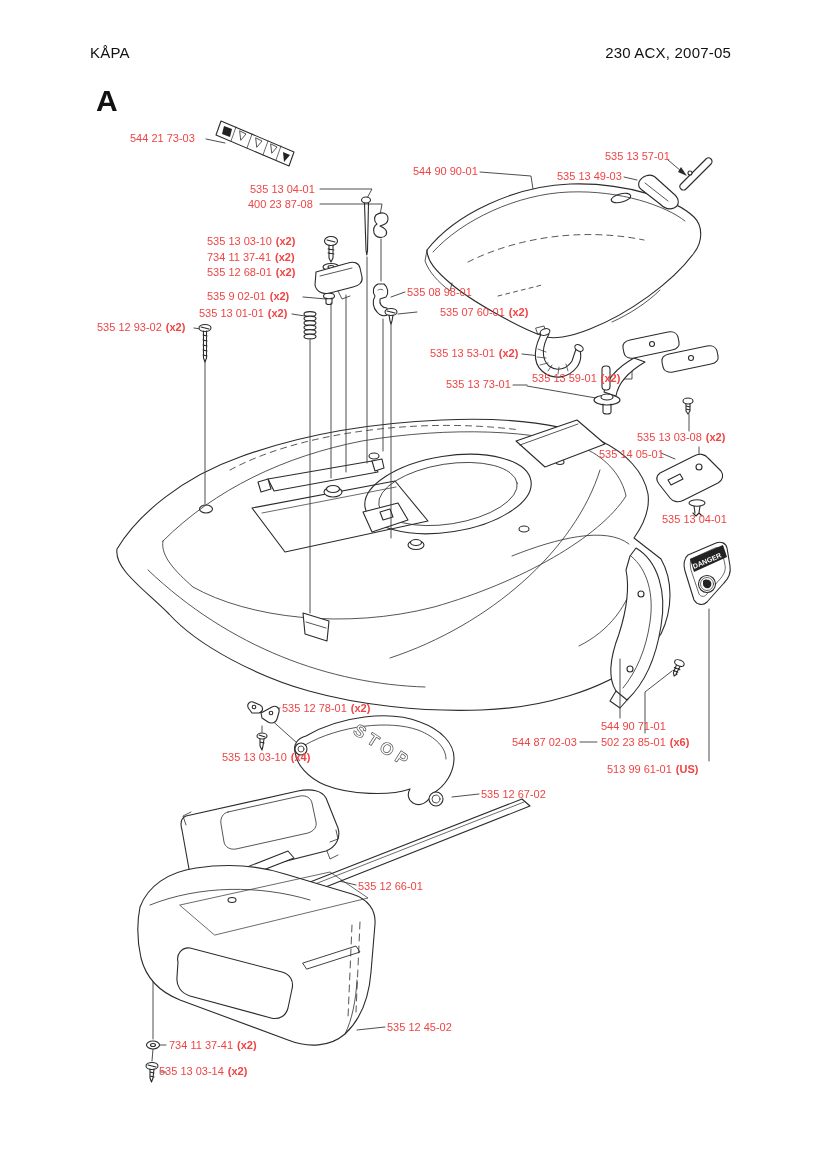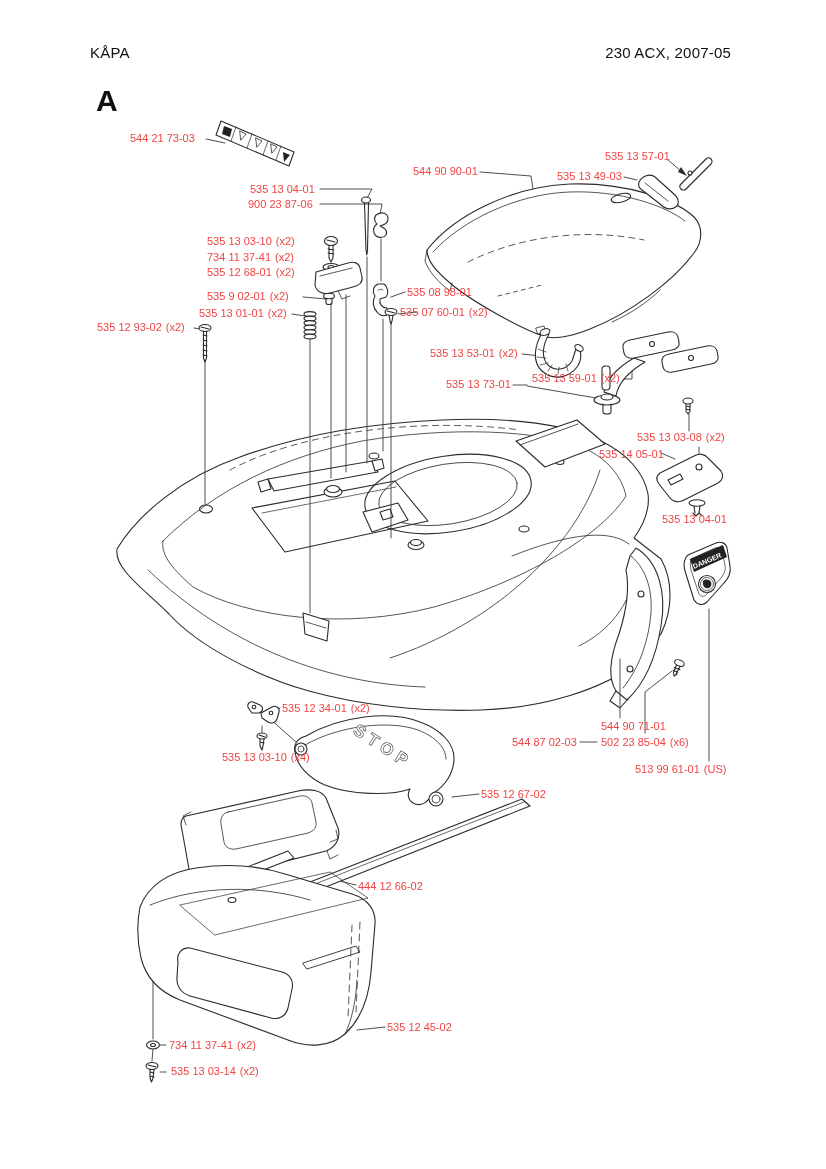--- a/index.html
+++ b/index.html
@@ -10,21 +10,21 @@
   }
   .hdr{position:absolute;top:44px;font-size:15px;letter-spacing:.2px;}
   .hdr-left{left:90px;}
   .hdr-right{right:95px;text-align:left;}
   .section-letter{position:absolute;left:96px;top:84px;font-size:30px;font-weight:bold;}
   svg{position:absolute;left:0;top:0;}
   .pl{
     position:absolute;font-size:11px;white-space:nowrap;line-height:1.05;
     color:#ef4444;
   }
-  .pl b{margin-left:4px;font-weight:normal;}
+  .pl b{margin-left:4px;font-weight:bold;}
   .pl b:empty{display:none;}
 </style>
 </head>
 <body>
 
 <div class="page">
 
   <div class="hdr hdr-left">KÅPA</div>
   <div class="hdr hdr-right">230 ACX, 2007-05</div>
   <div class="section-letter">A</div>
@@ -294,43 +294,43 @@
       <g>
         <ellipse cx="152" cy="1066" rx="6" ry="3.5" fill="#fff"></ellipse>
         <path d="M148,1065 l8,2 M150,1069 L150,1078 M154,1069 L153,1078 M150,1072 l4,1 M150,1076 l4,1 M150,1078 L151.5,1082 L153,1078"></path>
       </g>
 
     </g>
   </svg>
 
   <div class="pl" style="left:130px;top:133px"><span>544 21 73-03</span></div>
   <div class="pl" style="left:250px;top:184px"><span>535 13 04-01</span></div>
-  <div class="pl" style="left:248px;top:199px"><span>900 23 87-06</span></div>
+  <div class="pl" style="left:248px;top:199px"><span>400 23 87-08</span></div>
   <div class="pl" style="left:207px;top:236px"><span>535 13 03-10</span><b>(x2)</b></div>
   <div class="pl" style="left:207px;top:252px"><span>734 11 37-41</span><b>(x2)</b></div>
   <div class="pl" style="left:207px;top:267px"><span>535 12 68-01</span><b>(x2)</b></div>
   <div class="pl" style="left:207px;top:291px"><span>535 9 02-01</span><b>(x2)</b></div>
   <div class="pl" style="left:199px;top:308px"><span>535 13 01-01</span><b>(x2)</b></div>
   <div class="pl" style="left:97px;top:322px"><span>535 12 93-02</span><b>(x2)</b></div>
   <div class="pl" style="left:413px;top:166px"><span>544 90 90-01</span></div>
   <div class="pl" style="left:605px;top:151px"><span>535 13 57-01</span></div>
   <div class="pl" style="left:557px;top:171px"><span>535 13 49-03</span></div>
   <div class="pl" style="left:407px;top:287px"><span>535 08 98-01</span></div>
-  <div class="pl" style="left:400px;top:307px"><span>535 07 60-01</span><b>(x2)</b></div>
+  <div class="pl" style="left:440px;top:307px"><span>535 07 60-01</span><b>(x2)</b></div>
   <div class="pl" style="left:430px;top:348px"><span>535 13 53-01</span><b>(x2)</b></div>
   <div class="pl" style="left:446px;top:379px"><span>535 13 73-01</span></div>
   <div class="pl" style="left:532px;top:373px"><span>535 13 59-01</span><b>(x2)</b></div>
   <div class="pl" style="left:637px;top:432px"><span>535 13 03-08</span><b>(x2)</b></div>
   <div class="pl" style="left:599px;top:449px"><span>535 14 05-01</span></div>
   <div class="pl" style="left:662px;top:514px"><span>535 13 04-01</span></div>
-  <div class="pl" style="left:282px;top:703px"><span>535 12 34-01</span><b>(x2)</b></div>
+  <div class="pl" style="left:282px;top:703px"><span>535 12 78-01</span><b>(x2)</b></div>
   <div class="pl" style="left:222px;top:752px"><span>535 13 03-10</span><b>(x4)</b></div>
   <div class="pl" style="left:481px;top:789px"><span>535 12 67-02</span></div>
-  <div class="pl" style="left:358px;top:881px"><span>444 12 66-02</span></div>
+  <div class="pl" style="left:358px;top:881px"><span>535 12 66-01</span></div>
   <div class="pl" style="left:601px;top:721px"><span>544 90 71-01</span></div>
   <div class="pl" style="left:512px;top:737px"><span>544 87 02-03</span></div>
-  <div class="pl" style="left:601px;top:737px"><span>502 23 85-04</span><b>(x6)</b></div>
-  <div class="pl" style="left:635px;top:764px"><span>513 99 61-01</span><b>(US)</b></div>
+  <div class="pl" style="left:601px;top:737px"><span>502 23 85-01</span><b>(x6)</b></div>
+  <div class="pl" style="left:607px;top:764px"><span>513 99 61-01</span><b>(US)</b></div>
   <div class="pl" style="left:387px;top:1022px"><span>535 12 45-02</span></div>
   <div class="pl" style="left:169px;top:1040px"><span>734 11 37-41</span><b>(x2)</b></div>
-  <div class="pl" style="left:171px;top:1066px"><span>535 13 03-14</span><b>(x2)</b></div>
+  <div class="pl" style="left:159px;top:1066px"><span>535 13 03-14</span><b>(x2)</b></div>
 
 </div>
 
 </body></html>

